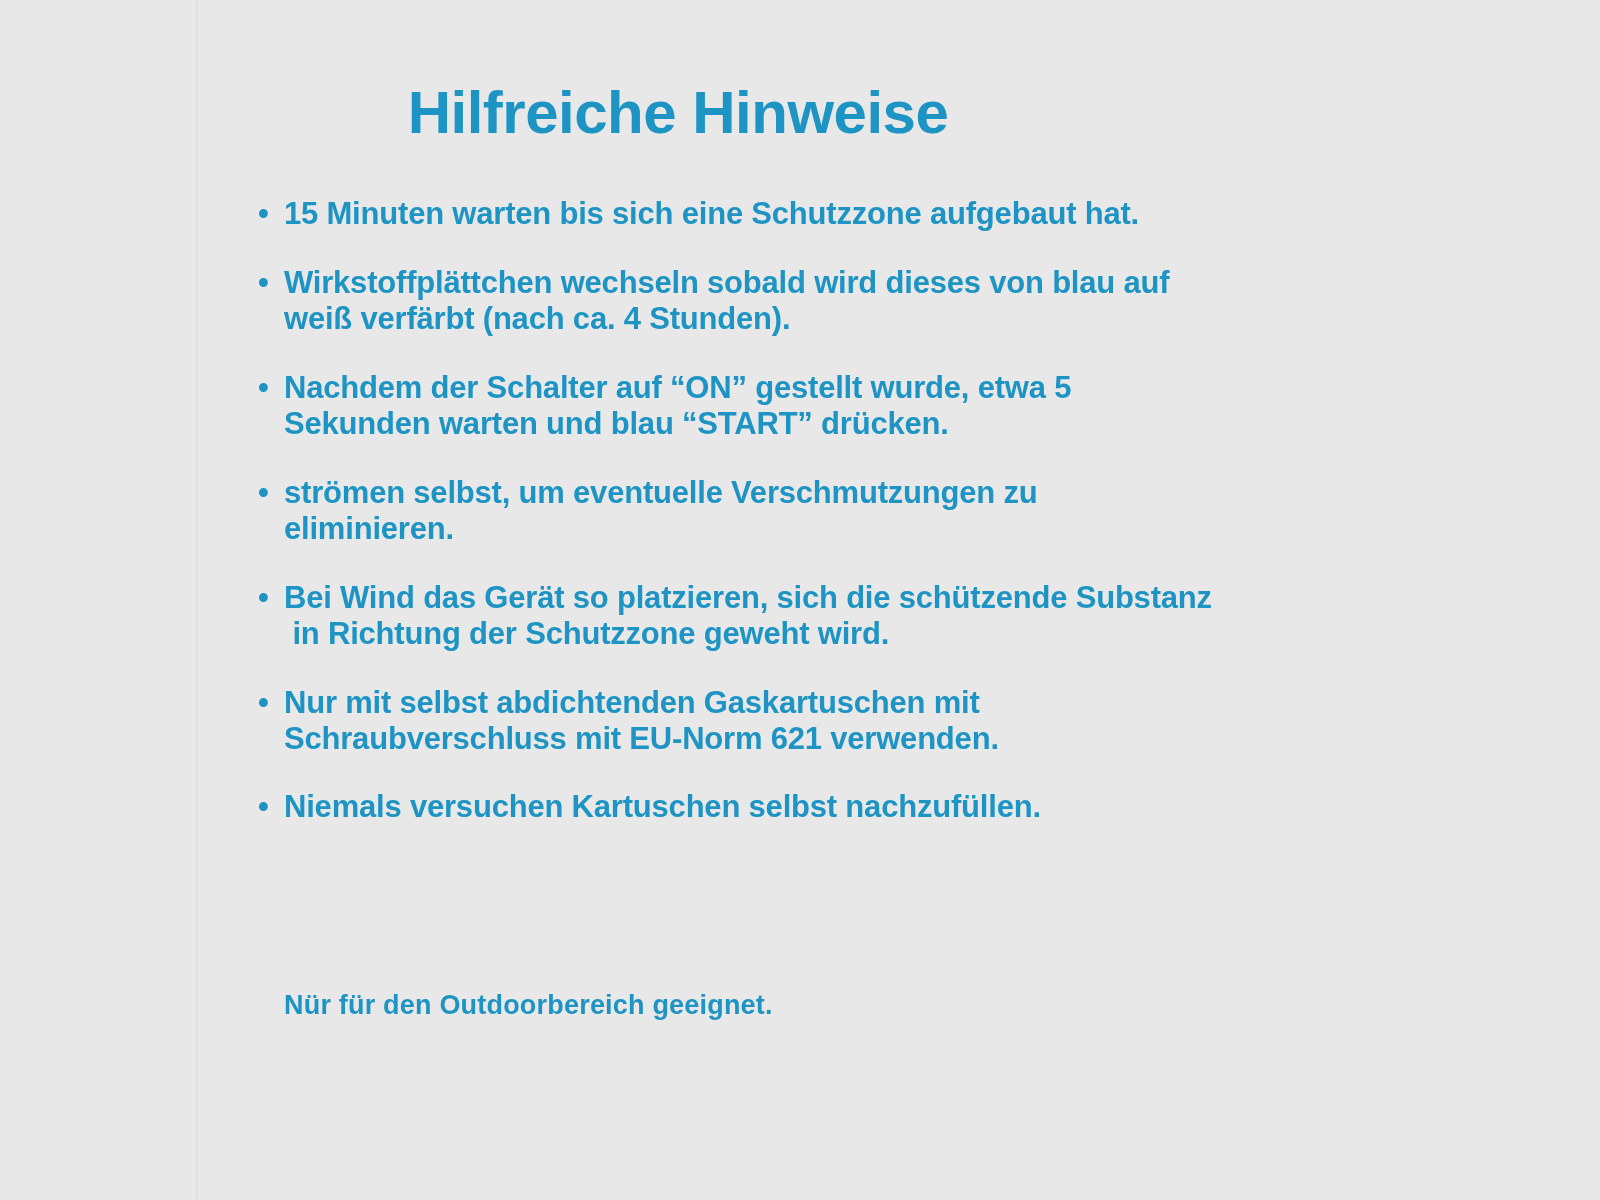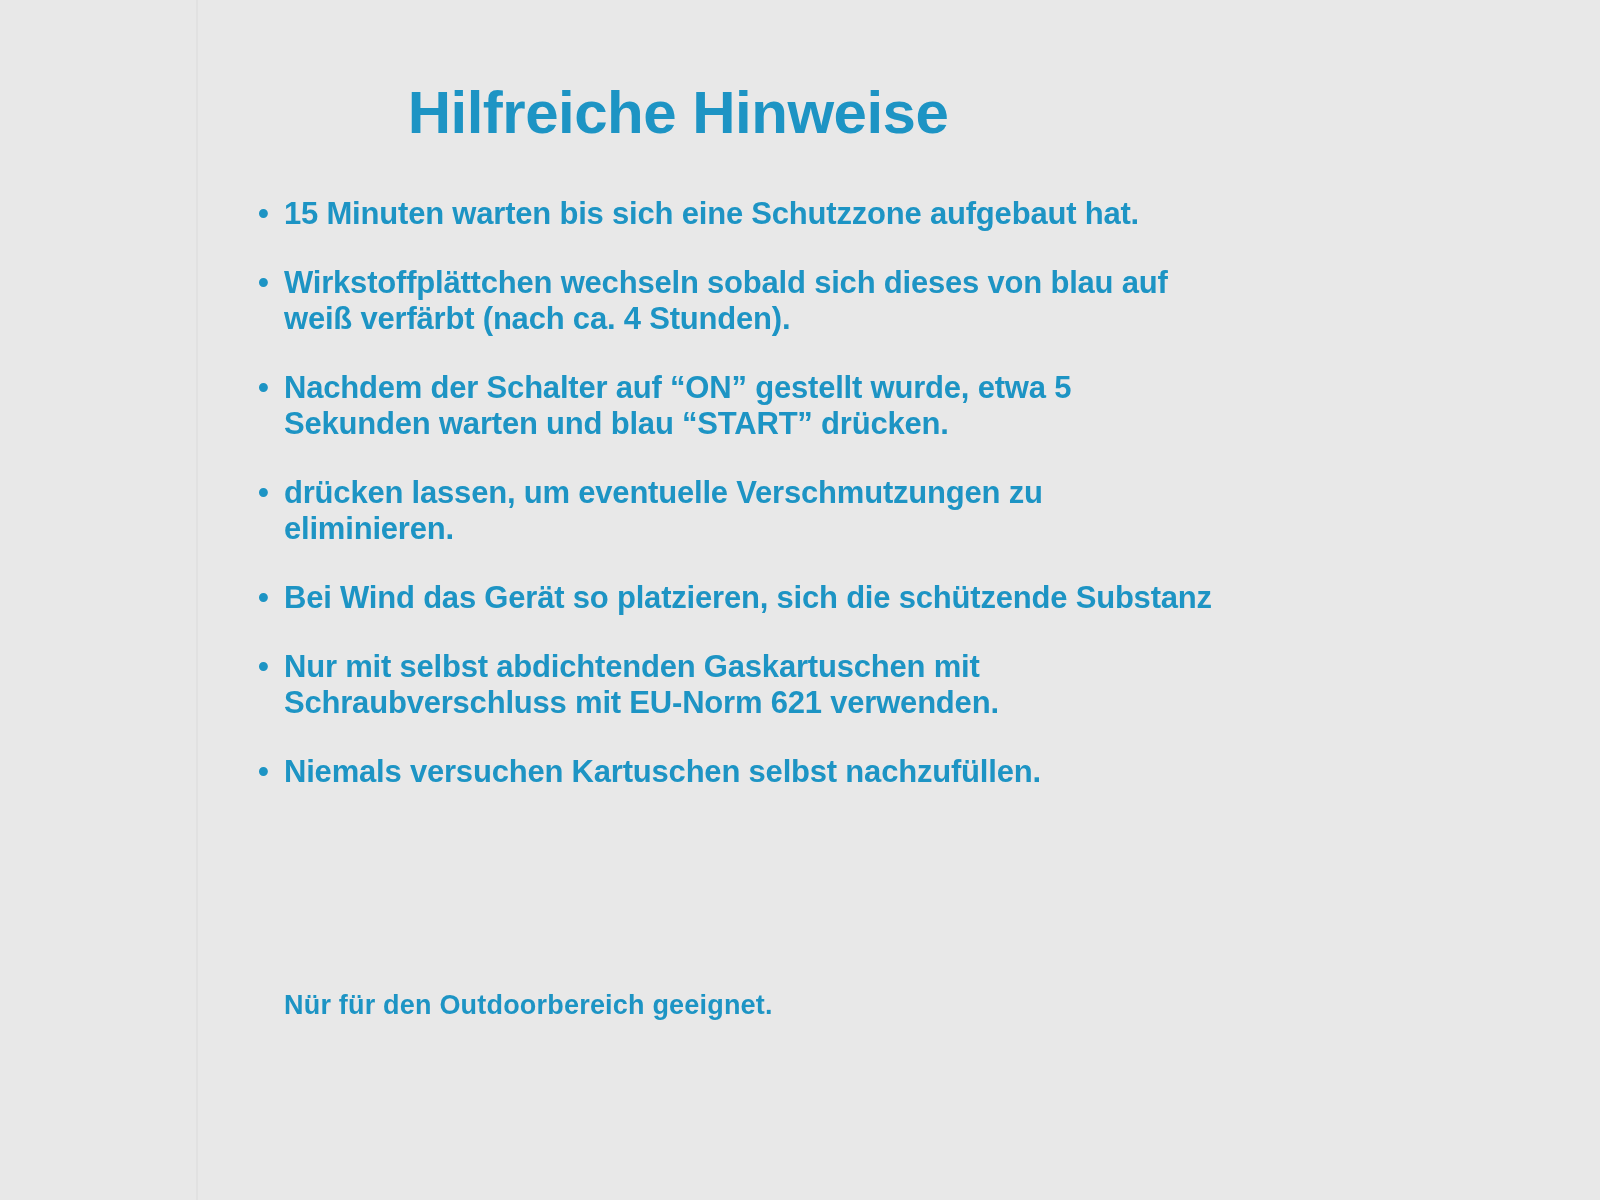--- a/index.html
+++ b/index.html
@@ -85,36 +85,37 @@
 
   <h1 class="title">Hilfreiche Hinweise</h1>
 
   <div class="tips" id="tips-list">
       <div class="tip">
         <span class="bullet">•</span>
         <span class="line">15 Minuten warten bis sich eine Schutzzone aufgebaut hat.</span>
       </div>
       <div class="tip">
         <span class="bullet">•</span>
-        <span class="line">Wirkstoffplättchen wechseln sobald sich dieses von blau auf</span>
+        <span class="line">Wirkstoffplättchen wechseln sobald wird dieses von blau auf</span>
         <span class="line">weiß verfärbt (nach ca. 4 Stunden).</span>
       </div>
       <div class="tip">
         <span class="bullet">•</span>
         <span class="line">Nachdem der Schalter auf “ON” gestellt wurde, etwa 5</span>
         <span class="line">Sekunden warten und blau “START” drücken.</span>
       </div>
       <div class="tip">
         <span class="bullet">•</span>
-        <span class="line">drücken lassen, um eventuelle Verschmutzungen zu</span>
+        <span class="line">strömen selbst, um eventuelle Verschmutzungen zu</span>
         <span class="line">eliminieren.</span>
       </div>
       <div class="tip">
         <span class="bullet">•</span>
         <span class="line">Bei Wind das Gerät so platzieren, sich die schützende Substanz</span>
+        <span class="line"> in Richtung der Schutzzone geweht wird.</span>
       </div>
       <div class="tip">
         <span class="bullet">•</span>
         <span class="line">Nur mit selbst abdichtenden Gaskartuschen mit</span>
         <span class="line">Schraubverschluss mit EU-Norm 621 verwenden.</span>
       </div>
       <div class="tip">
         <span class="bullet">•</span>
         <span class="line">Niemals versuchen Kartuschen selbst nachzufüllen.</span>
       </div>

